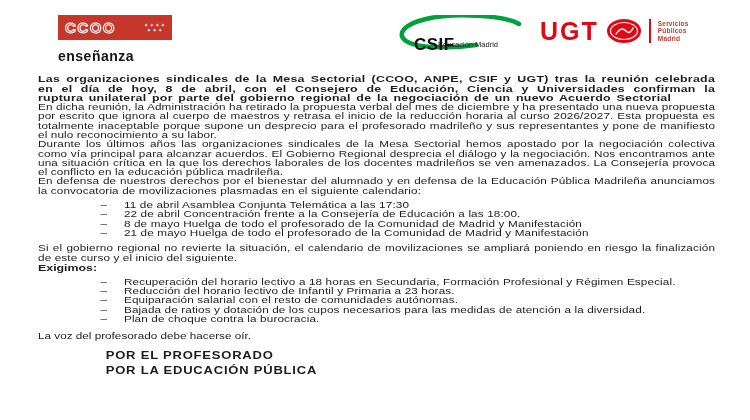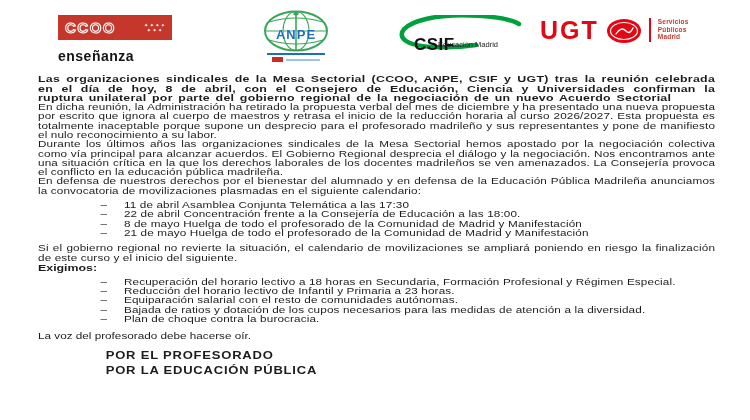--- a/index.html
+++ b/index.html
@@ -19,21 +19,21 @@
   .anpe-bar { height:2px; background:#1d6fbd; margin:1px 4px 2px 4px; }
   .anpe-foot { display:flex; align-items:center; justify-content:center; gap:3px; }
   .anpe-redbox { width:11px; height:5px; background:#cf2a20; }
   .anpe-footline { width:34px; height:2px; background:#9dc4e8; }
 
   .logo-csif { position:absolute; left:398px; top:15px; width:128px; height:38px; }
   .csif-swoosh { position:absolute; left:0; top:0; }
   .csif-word { position:absolute; left:16px; top:20px; font-weight:900; font-size:17px; color:#101010; letter-spacing:0.5px; }
   .csif-sub { position:absolute; left:40px; top:25px; font-size:7.5px; color:#222222; white-space:nowrap; }
 
-  .logo-ugt { position:absolute; left:540px; top:18px; display:flex; gap:7px; }
+  .logo-ugt { position:absolute; left:540px; top:18px; display:flex; align-items:center; gap:7px; }
   .ugt-word { color:#e30613; font-weight:800; font-size:25px; letter-spacing:2px; line-height:1; }
   .ugt-divider { width:2px; height:24px; background:#e30613; }
   .ugt-lines { font-size:6.5px; line-height:7.5px; color:#c03a2e; font-weight:700; letter-spacing:0.2px; }
 
   
   .doc { position:absolute; left:38px; top:74px; width:520px; transform:scaleX(1.302); transform-origin:0 0; color:#1c1c1c; }
   .doc p { margin:0; }
   .heading { font-weight:bold; font-size:9.5px; line-height:9.7px; text-align:justify; word-spacing:1.5px; letter-spacing:0.2px; margin-bottom:4px; }
   .para { font-size:9px; line-height:9.3px; text-align:justify; letter-spacing:0.1px; }
   .dashlist { margin:5px 0 6px 0; }
@@ -56,37 +56,20 @@
     <div class="ccoo-box">
       <span class="ccoo-word">CCOO</span>
       <span class="ccoo-stars">
         <span>✦ ✦ ✦ ✦</span><br>
         <span>✦ ✦ ✦</span>
       </span>
     </div>
     <div class="ccoo-sub">enseñanza</div>
   </div>
 
-  <div class="logo-anpe">
-    <svg class="anpe-globe" width="66" height="42" viewBox="0 0 66 42">
-      <ellipse cx="33" cy="21" rx="31" ry="19.5" fill="none" stroke="#3aa657" stroke-width="2"></ellipse>
-      <ellipse cx="33" cy="21" rx="13" ry="19.5" fill="none" stroke="#3aa657" stroke-width="1.2"></ellipse>
-      <path d="M6,12 Q33,4 60,12" fill="none" stroke="#3aa657" stroke-width="1.2"></path>
-      <path d="M3,21 L63,21" fill="none" stroke="#3aa657" stroke-width="1.2"></path>
-      <path d="M6,30 Q33,38 60,30" fill="none" stroke="#3aa657" stroke-width="1.2"></path>
-      <line x1="33" y1="2" x2="33" y2="40" stroke="#3aa657" stroke-width="1.6"></line>
-      <path d="M30,4 Q33,-1 36,4 Q33,7 30,4" fill="#3aa657"></path>
-    </svg>
-    <span class="anpe-word">ANPE</span>
-    <div class="anpe-bar"></div>
-    <div class="anpe-foot">
-      <span class="anpe-redbox"></span>
-      <span class="anpe-footline"></span>
-    </div>
-  </div>
 
   <div class="logo-csif">
     <svg class="csif-swoosh" width="128" height="38" viewBox="0 0 128 38">
       <path d="M121,9 C108,1 58,-3 28,4 C6,9 -2,19 8,26 C18,33 52,34 78,30" fill="none" stroke="#00a03f" stroke-width="4.5" stroke-linecap="round"></path>
     </svg>
     <span class="csif-word">CSIF</span>
     <span class="csif-sub">Educación Madrid</span>
   </div>
 
   <div class="logo-ugt">

